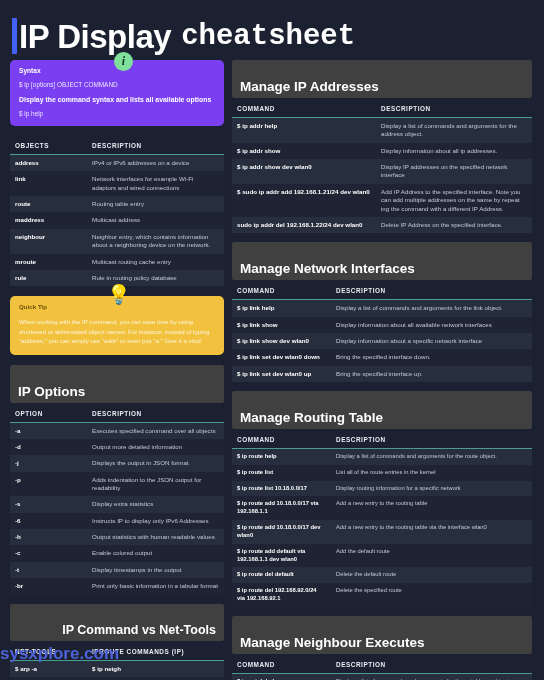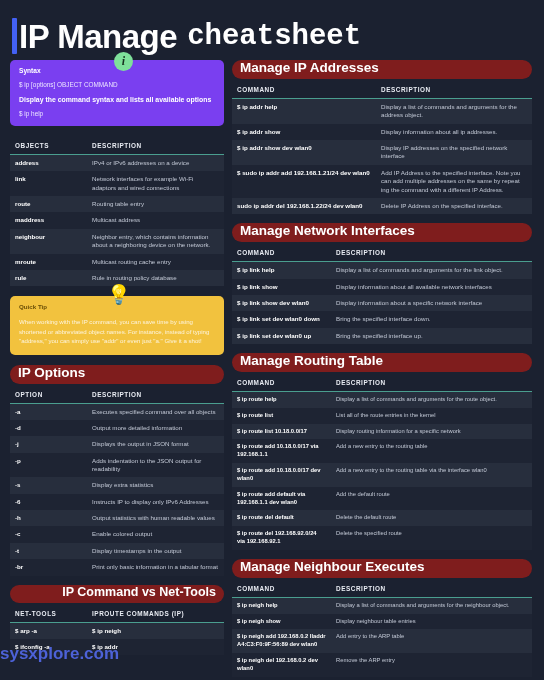--- a/index.html
+++ b/index.html
@@ -29,24 +29,24 @@
     margin-left: 10px; line-height: 1; font-family: Liberation Mono, monospace;
   }
 
   .columns { display: flex; gap: 8px; padding: 0 10px; align-items: flex-start; }
   .col-left { width: 214px; flex: none; }
   .col-right { width: 300px; flex: none; }
 
   
   .sec { margin-bottom: 9px; }
   .sec-head {
-    background: #7f1d1d; color: #ffffff;
+    background: #404040; color: #ffffff;
     font-size: 13.5px; font-weight: bold;
-    padding: 0 8px 4px 8px;
-    border-radius: 11px;
+    padding: 19px 8px 4px 8px;
+    border-radius: 2px;
   }
   .sec-head.small { font-size: 12.5px; text-align: right; }
 
   table.grid { width: 100%; border-collapse: collapse; table-layout: fixed; }
   table.grid th {
     text-align: left; color: #e9ecf3;
     font-size: 6.4px; font-weight: bold; letter-spacing: 0.55px;
     padding: 7px 5px 5px 5px;
     border-bottom: 1.2px solid #4a9e8f;
     background: #1b2130;
@@ -100,21 +100,21 @@
     color: #4d62d8; font-size: 17px; font-weight: bold;
   }
 </style>
 </head>
 <body>
 
 <div class="page">
 
   <div class="title-row">
     <div class="title-bar"></div>
-    <div class="title-main">IP Manage</div>
+    <div class="title-main">IP Display</div>
     <div class="title-sub">cheatsheet</div>
   </div>
 
   <div class="columns">
 
     <div class="col-left">
 
       <div class="syntax-wrap">
         <div class="info-badge">i</div>
         <div class="syntax">

